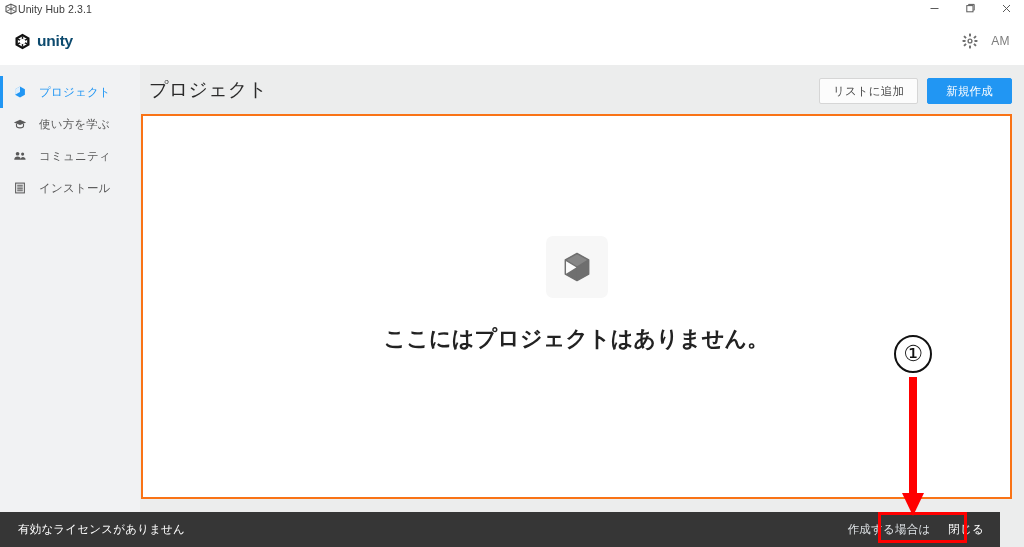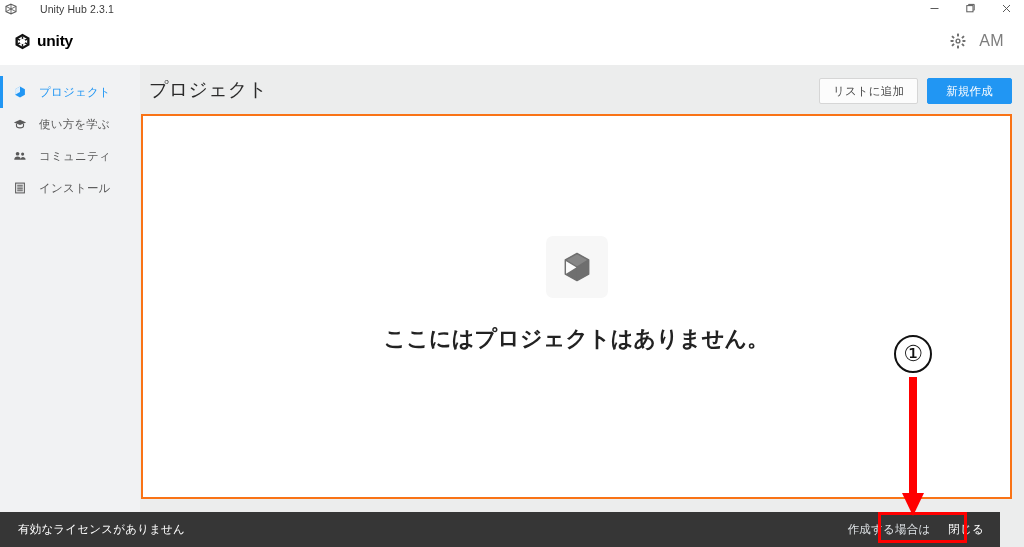--- a/index.html
+++ b/index.html
@@ -32,21 +32,21 @@
   .tb-appicon {
     width: 14px; height: 12px;
     margin-left: 4px;
     position: relative;
     flex: none;
   }
   .tb-appicon svg { display: block; }
   .tb-title {
     font-size: 10.5px;
     color: #3b3b3b;
-    margin-left: 22px;
+    margin-left: 0;
     letter-spacing: .1px;
     white-space: nowrap;
   }
   .tb-spacer { flex: 1; }
   .winbtn {
     width: 36px; height: 17px;
     display: flex;
     align-items: center;
     justify-content: center;
     flex: none;
@@ -65,34 +65,34 @@
   .unity-logo {
     margin-left: 13px;
     display: flex;
     align-items: center;
     gap: 5px;
   }
   .unity-mark { width: 19px; height: 19px; display: block; }
   .unity-word {
     font-size: 15.5px;
     font-weight: bold;
-    color: #000000;
+    color: #0c4a6e;
     letter-spacing: -.2px;
     line-height: 1;
   }
   .header-spacer { flex: 1; }
   .gear-btn {
     width: 30px; height: 30px;
     display: flex; align-items: center; justify-content: center;
     margin-right: 6px;
   }
   .avatar-initials {
-    font-size: 16px;
+    font-size: 12px;
     color: #7d7d7d;
-    margin-right: 20px;
+    margin-right: 14px;
     letter-spacing: .4px;
   }
 
   
   .sidebar {
     position: absolute;
     left: 0; top: 65px;
     width: 140px; height: 447px;
     background: #f1f2f3;
   }

